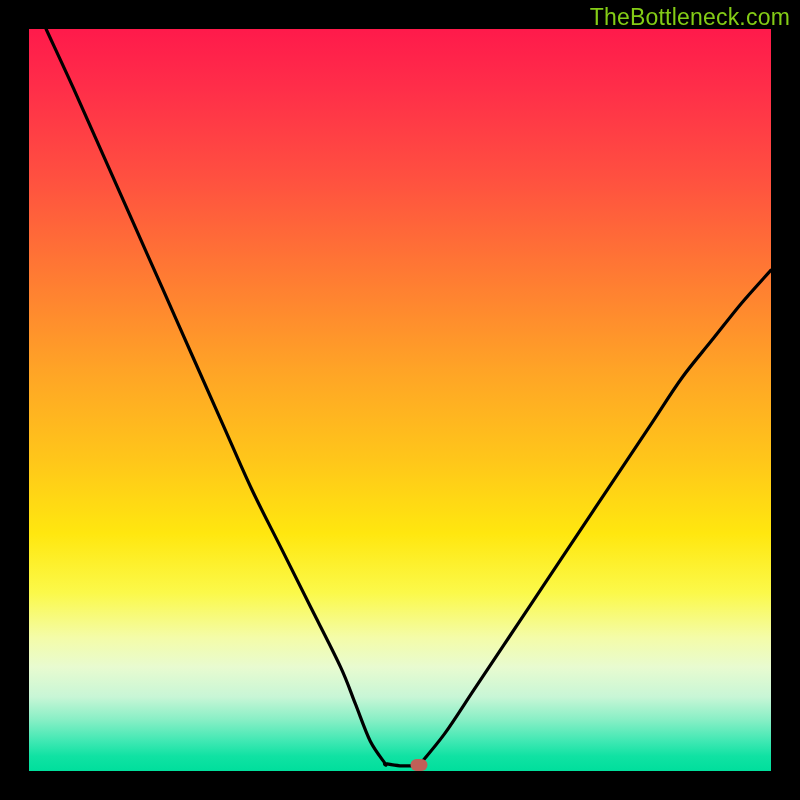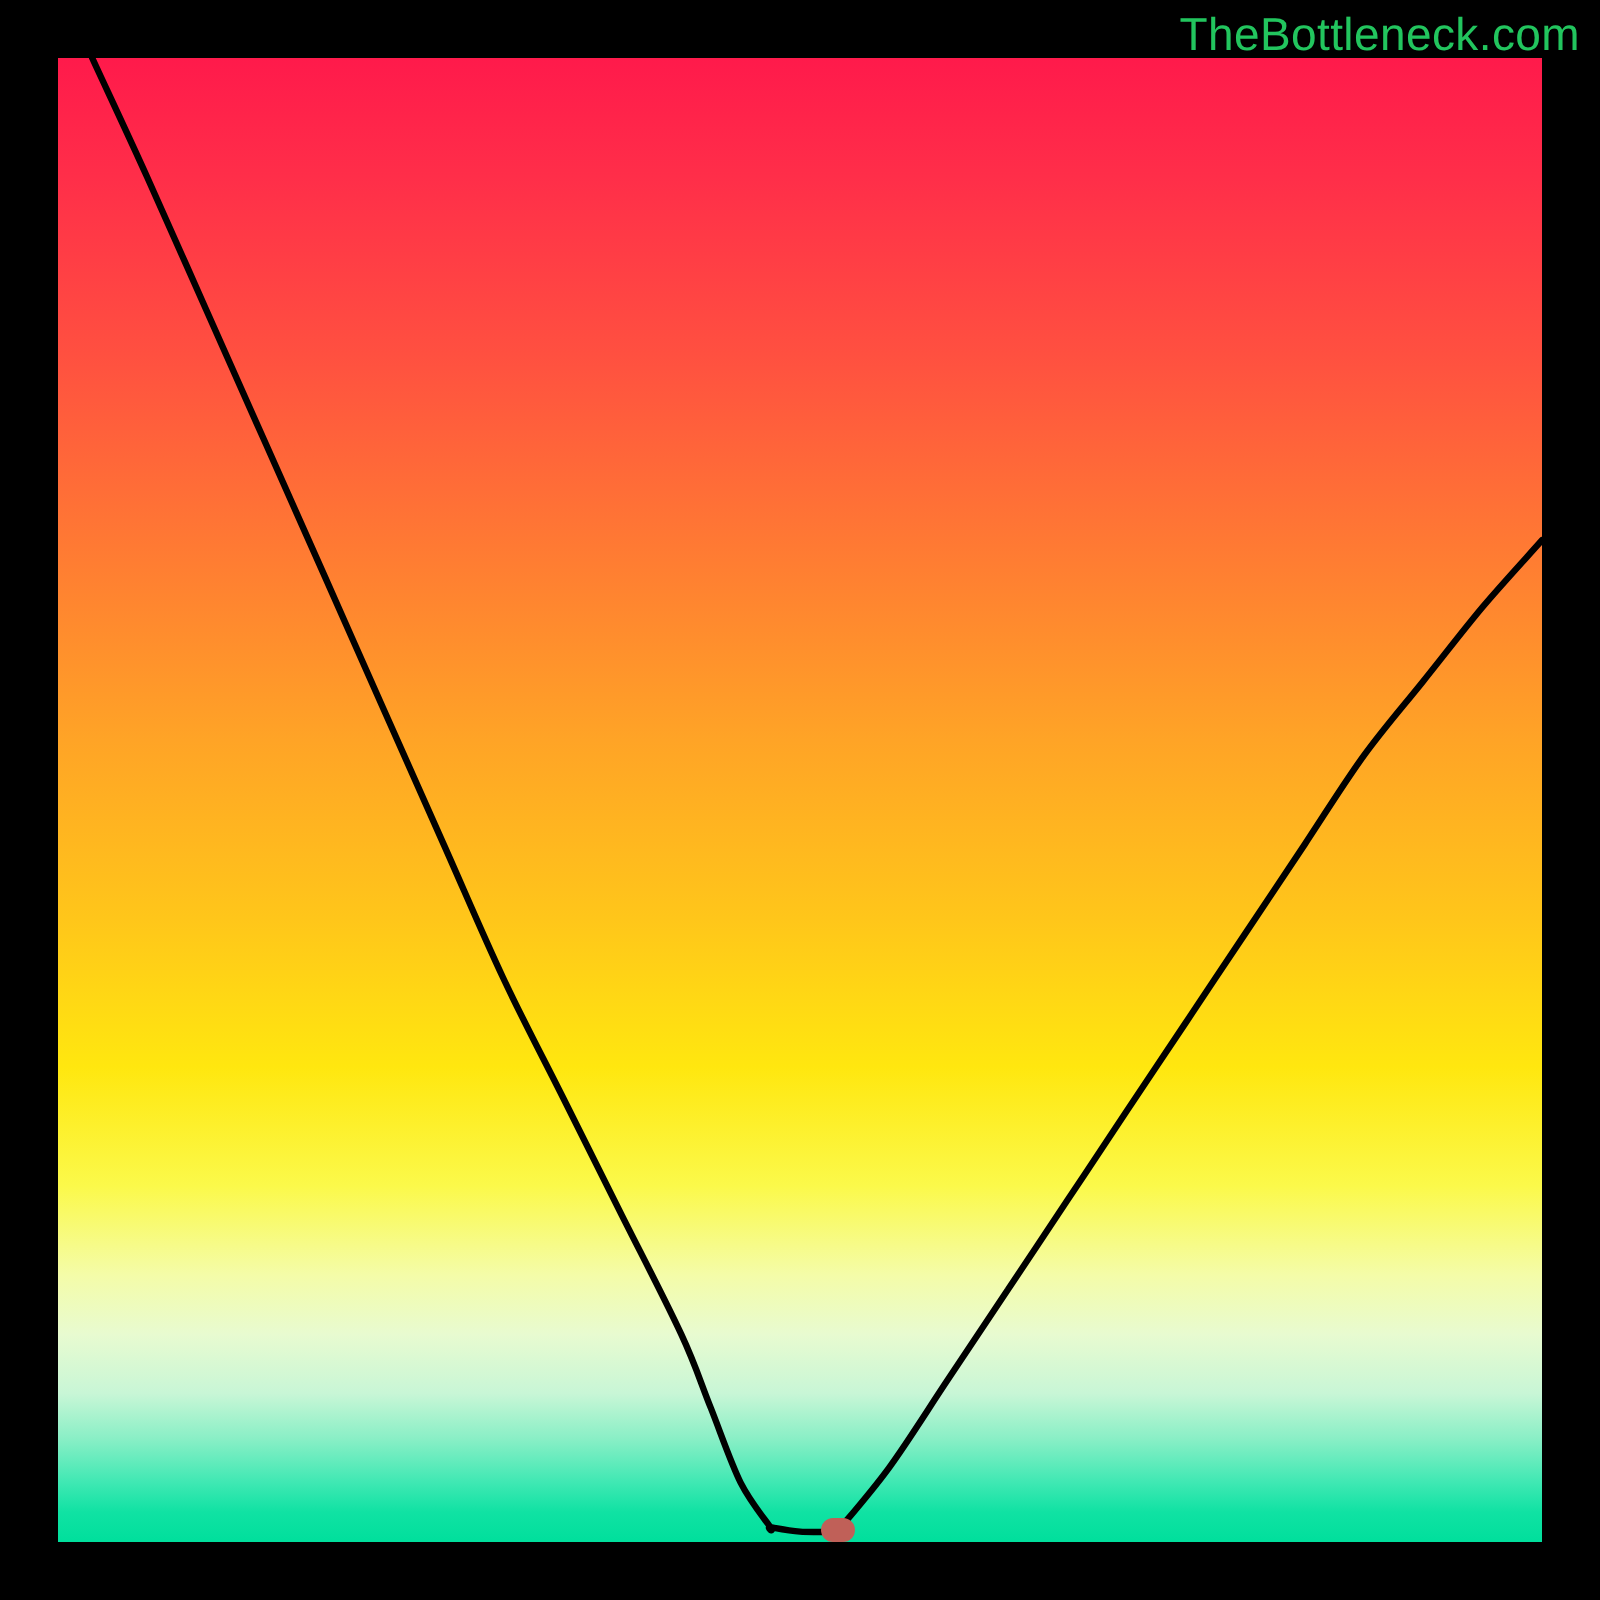--- a/index.html
+++ b/index.html
@@ -40,21 +40,21 @@
       #10e2a3 98%,
       #00df9c 100%
     );
   }
   .watermark {
     position: absolute;
     top: 4px;
     right: 10px;
     font-size: 23px;
     font-weight: 500;
-    color: #22c55e;
+    color: #84cc16;
     letter-spacing: 0.2px;
     user-select: none;
   }
   svg.curve {
     position: absolute;
     left: 0;
     top: 0;
     width: 742px;
     height: 742px;
   }

